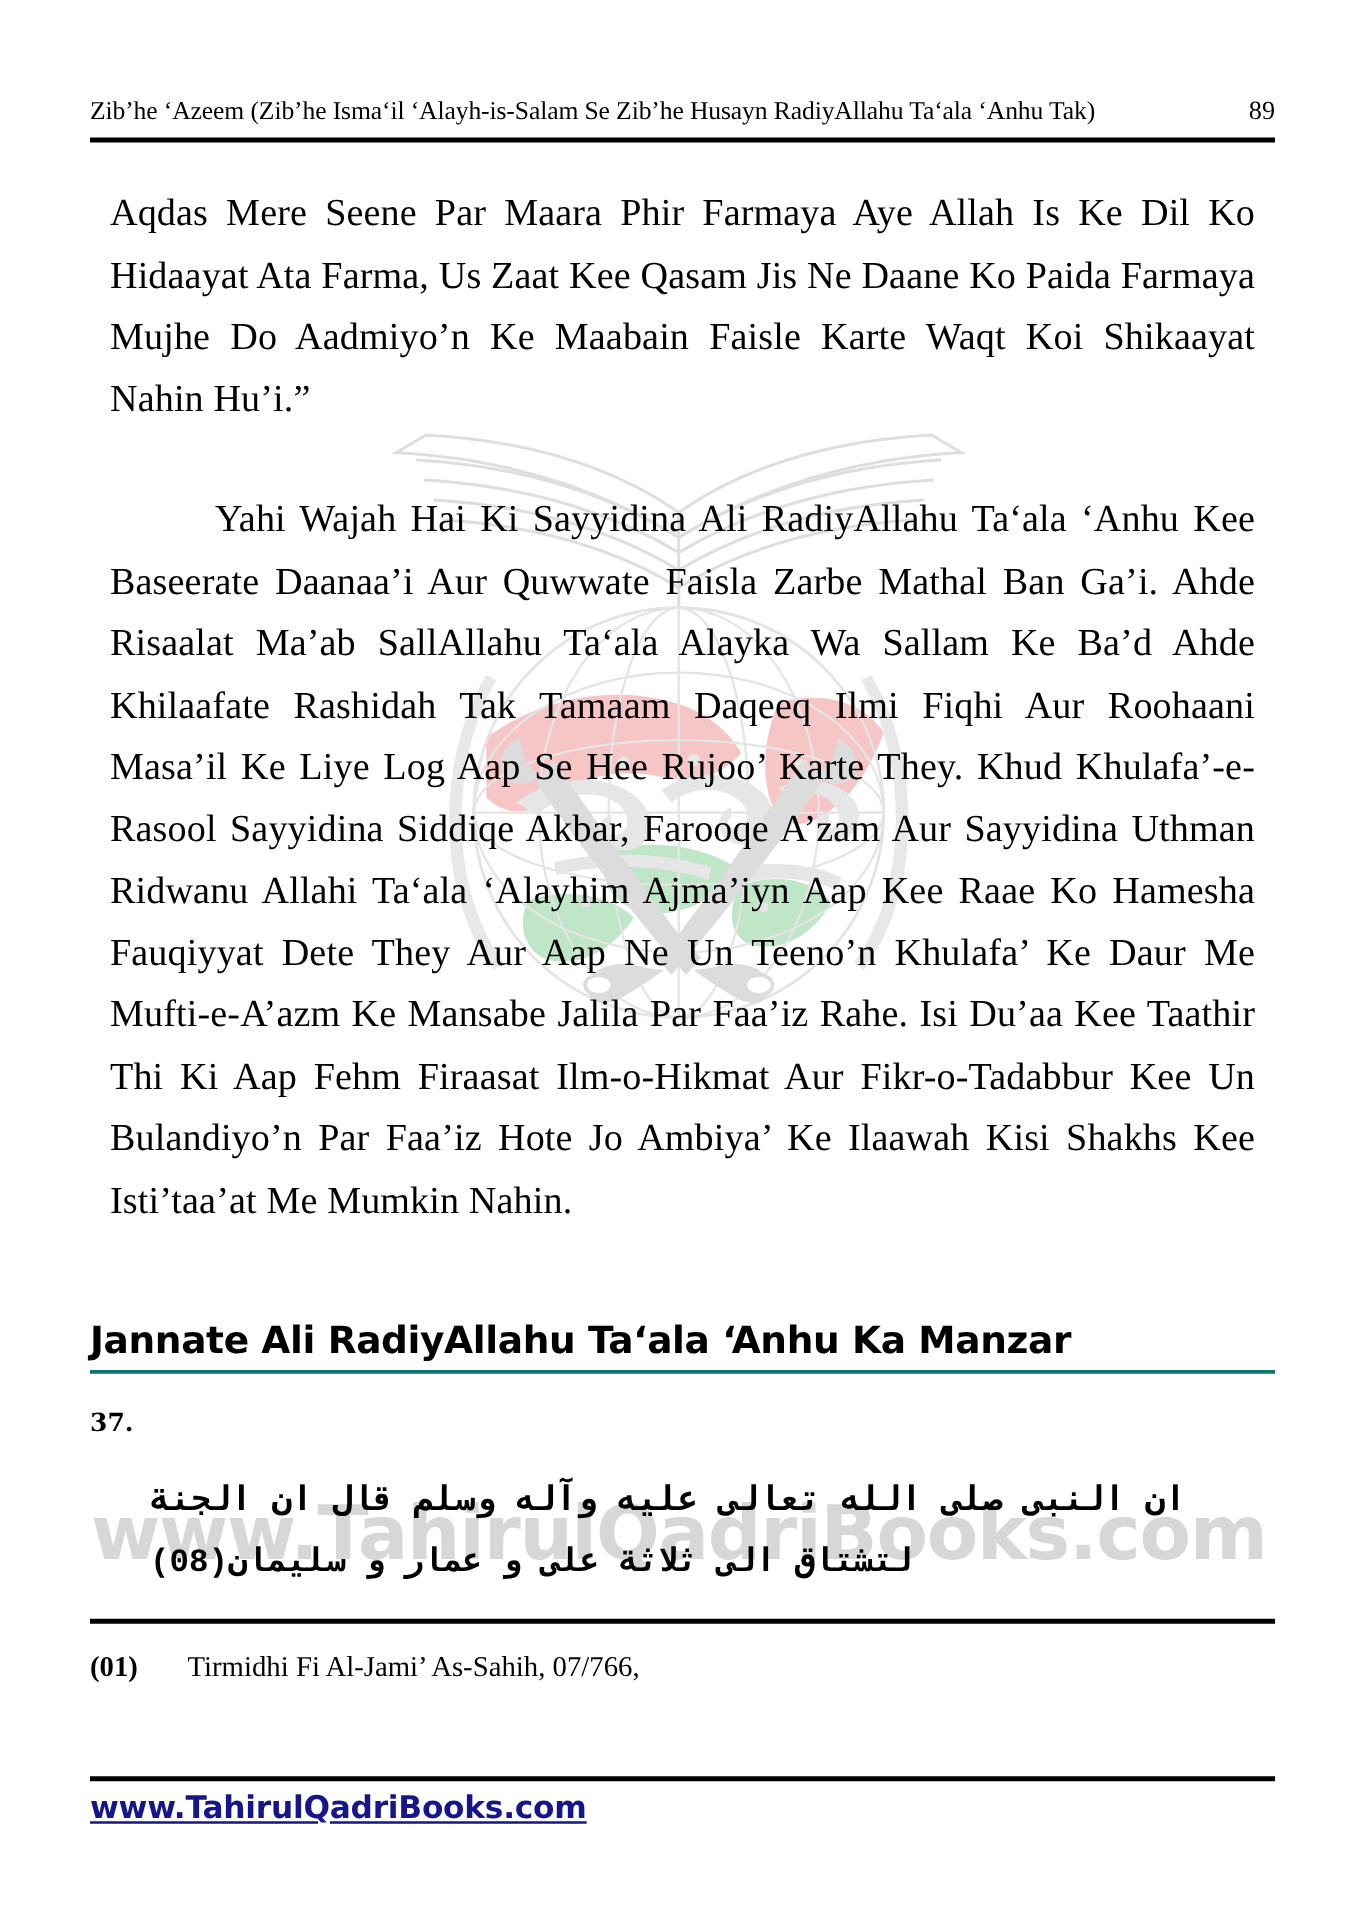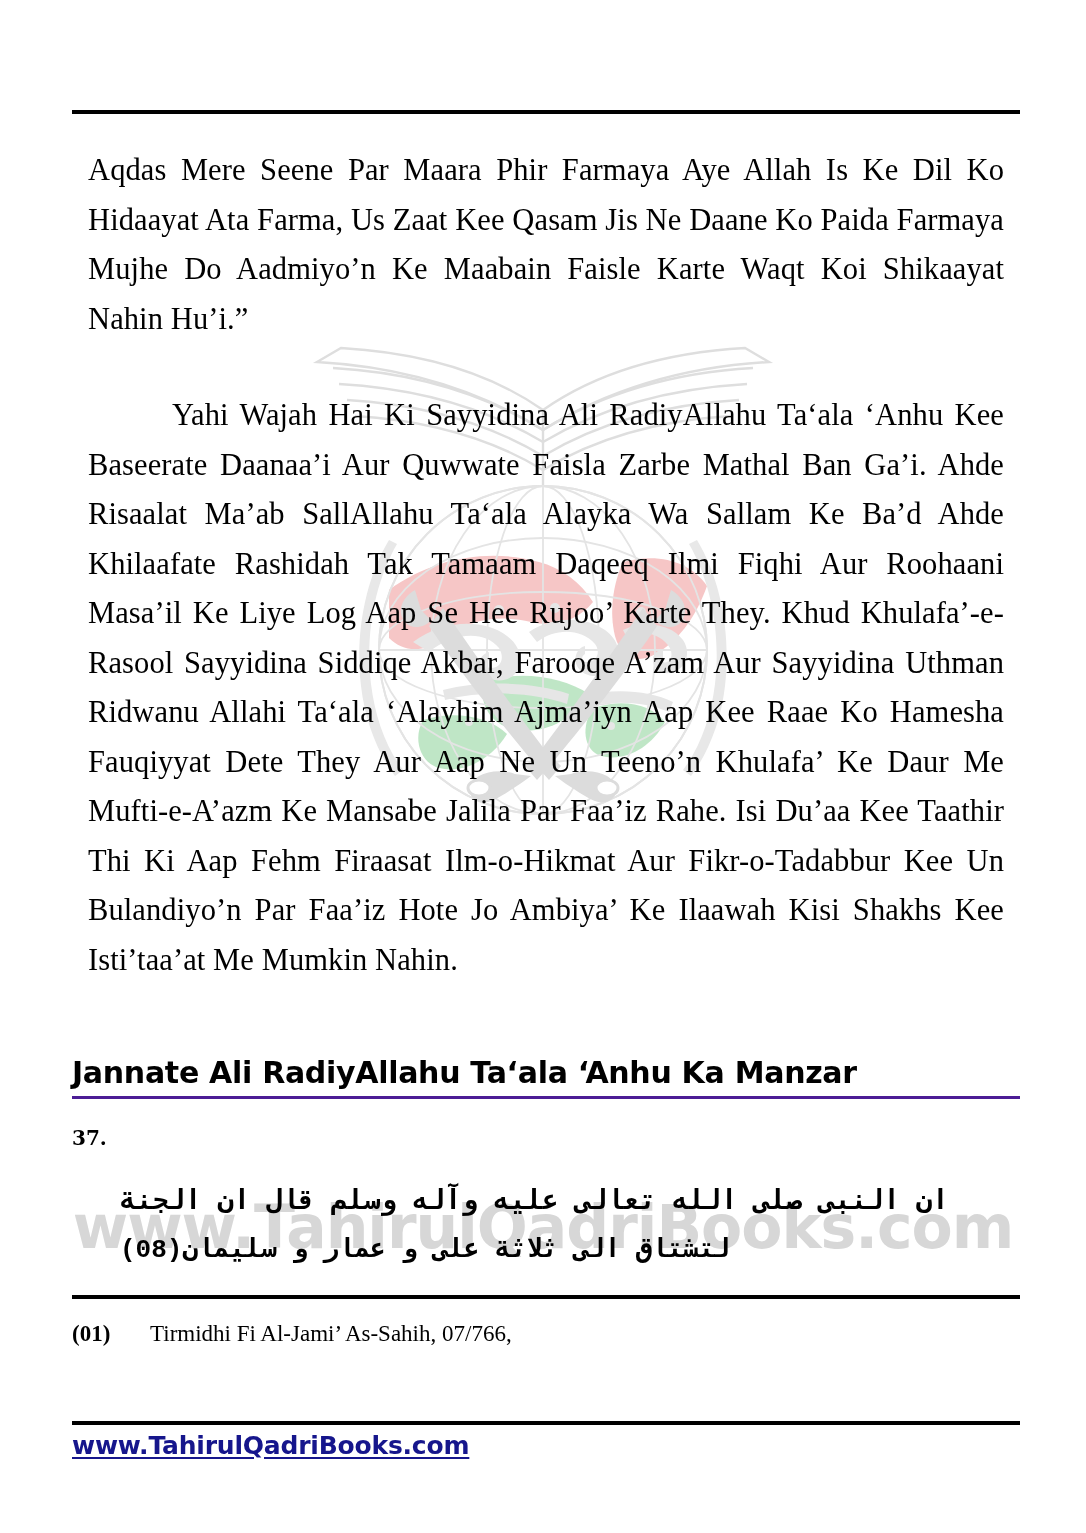--- a/index.html
+++ b/index.html
@@ -111,21 +111,21 @@
   
   .section-heading {
     position: absolute;
     left: 72px;
     right: 66px;
     top: 1055px;
     font-family: "DejaVu Sans", "Liberation Sans", sans-serif;
     font-weight: bold;
     font-size: 30px;
     letter-spacing: -0.3px;
-    border-bottom: 3px solid #4c1d95;
+    border-bottom: 3px solid #0f766e;
     padding-bottom: 6px;
     white-space: nowrap;
   }
 
   
   .hadith-number {
     position: absolute;
     left: 72px;
     top: 1126px;
     font-family: "DejaVu Serif", "Liberation Serif", serif;
@@ -261,20 +261,24 @@
         <path d="M96 250 C72 290 62 344 68 396 C72 430 84 462 102 486 L110 480 C92 456 82 426 78 394 C72 344 82 292 104 254 Z"></path>
         <path d="M404 250 C428 290 438 344 432 396 C428 430 416 462 398 486 L390 480 C408 456 418 426 422 394 C428 344 418 292 396 254 Z"></path>
       </g>
     </svg>
   </div>
 
   <div class="watermark-url">www.TahirulQadriBooks.com</div>
 
   <div class="content">
 
+    <div class="runhead">
+      <span class="runhead-title">Zib’he ‘Azeem (Zib’he Isma‘il ‘Alayh-is-Salam Se Zib’he Husayn RadiyAllahu Ta‘ala ‘Anhu Tak)</span>
+      <span class="runhead-page">89</span>
+    </div>
     <div class="rule-top"></div>
 
     <div class="body-block" id="para-quote">
       <p class="para">Aqdas Mere Seene Par Maara Phir Farmaya Aye Allah Is Ke Dil Ko Hidaayat Ata Farma, Us Zaat Kee Qasam Jis Ne Daane Ko Paida Farmaya Mujhe Do Aadmiyo’n Ke Maabain Faisle Karte Waqt Koi Shikaayat Nahin Hu’i.”</p>
     </div>
 
     <div class="body-block" id="para-main">
       <p class="para"><span class="indent"></span><span>Yahi Wajah Hai Ki Sayyidina Ali RadiyAllahu Ta‘ala ‘Anhu Kee Baseerate Daanaa’i Aur Quwwate Faisla Zarbe Mathal Ban Ga’i. Ahde Risaalat Ma’ab SallAllahu Ta‘ala Alayka Wa Sallam Ke Ba’d Ahde Khilaafate Rashidah Tak Tamaam Daqeeq Ilmi Fiqhi Aur Roohaani Masa’il Ke Liye Log Aap Se Hee Rujoo’ Karte They. Khud Khulafa’-e-Rasool Sayyidina Siddiqe Akbar, Farooqe A’zam Aur Sayyidina Uthman Ridwanu Allahi Ta‘ala ‘Alayhim Ajma’iyn Aap Kee Raae Ko Hamesha Fauqiyyat Dete They Aur Aap Ne Un Teeno’n Khulafa’ Ke Daur Me Mufti-e-A’azm Ke Mansabe Jalila Par Faa’iz Rahe. Isi Du’aa Kee Taathir Thi Ki Aap Fehm Firaasat Ilm-o-Hikmat Aur Fikr-o-Tadabbur Kee Un Bulandiyo’n Par Faa’iz Hote Jo Ambiya’ Ke Ilaawah Kisi Shakhs Kee Isti’taa’at Me Mumkin Nahin.</span></p>
     </div>
 

